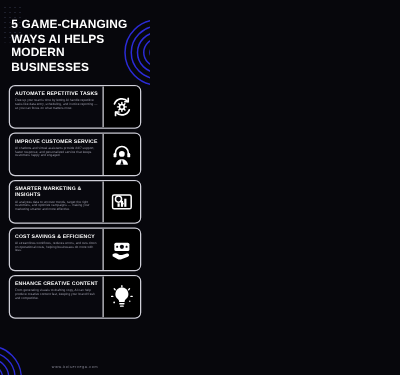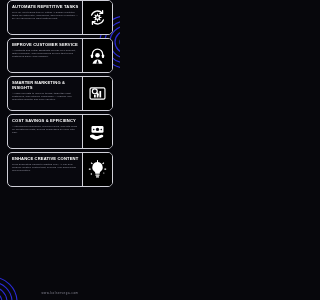--- a/index.html
+++ b/index.html
@@ -125,20 +125,23 @@
           <circle cx="8" cy="32" r="5"></circle>
           <circle cx="8" cy="32" r="10"></circle>
           <circle cx="8" cy="32" r="15"></circle>
           <circle cx="8" cy="32" r="20"></circle>
           <circle cx="8" cy="32" r="25"></circle>
         </g>
       </svg>
     </div>
   </div>
 
+  <div class="header">
+    <div class="title">5 GAME-CHANGING WAYS AI HELPS MODERN BUSINESSES</div>
+  </div>
 
   <div class="cards">
 
     <div class="card">
       <div class="card-body">
         <div class="card-title">AUTOMATE REPETITIVE TASKS</div>
         <div class="card-text">Free up your team's time by letting AI handle repetitive tasks like data entry, scheduling, and invoice reporting — so you can focus on what matters most.</div>
       </div>
       <div class="card-icon">
         <svg width="19" height="19" viewBox="0 0 24 24" fill="none">

